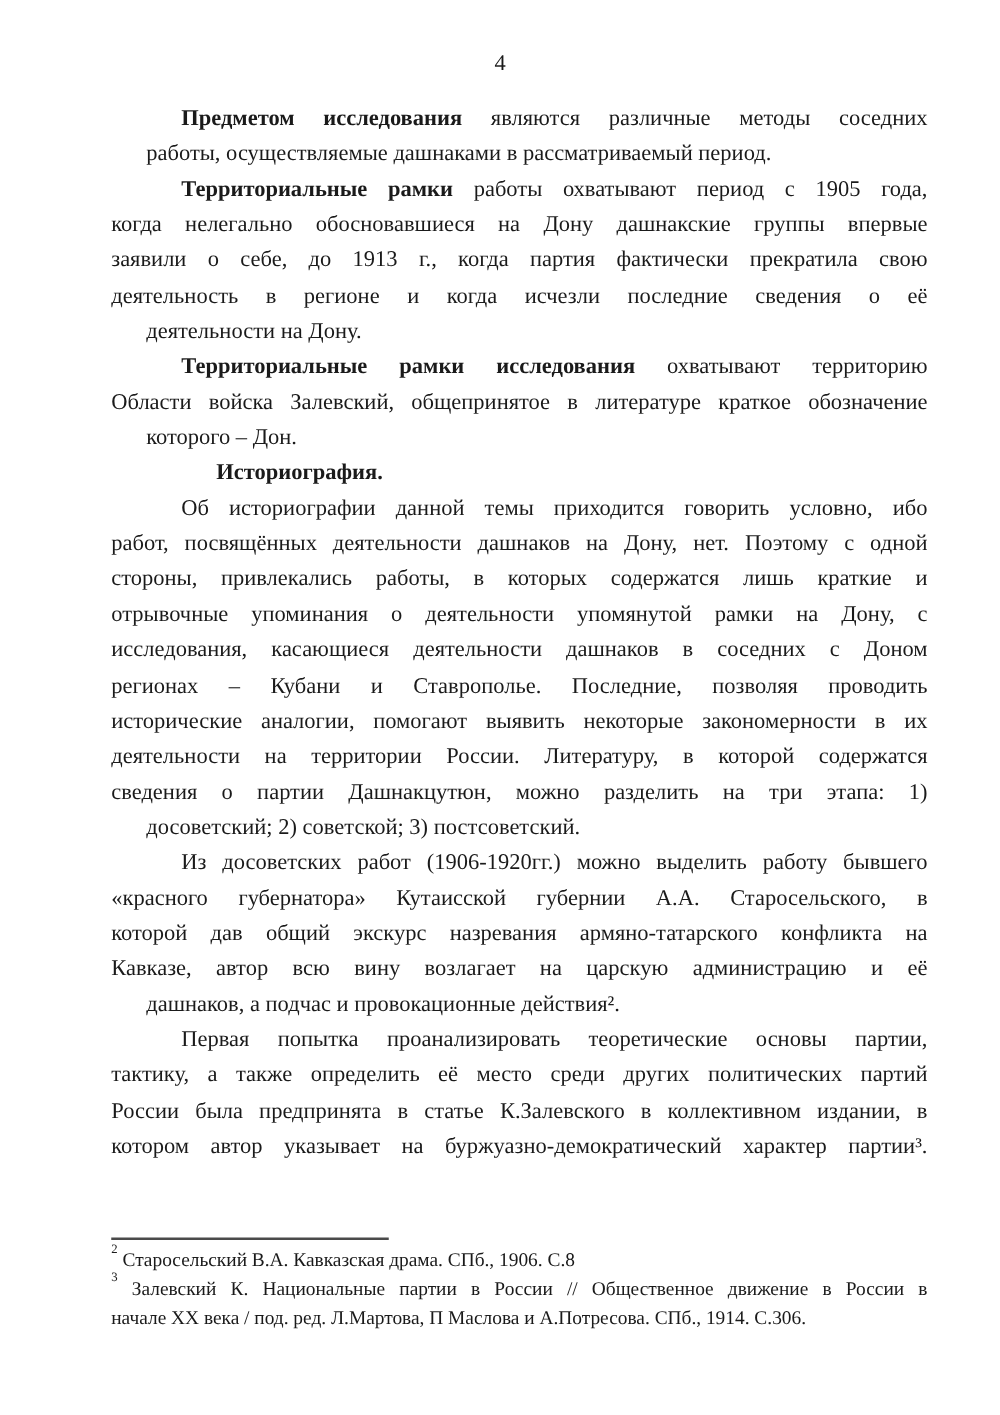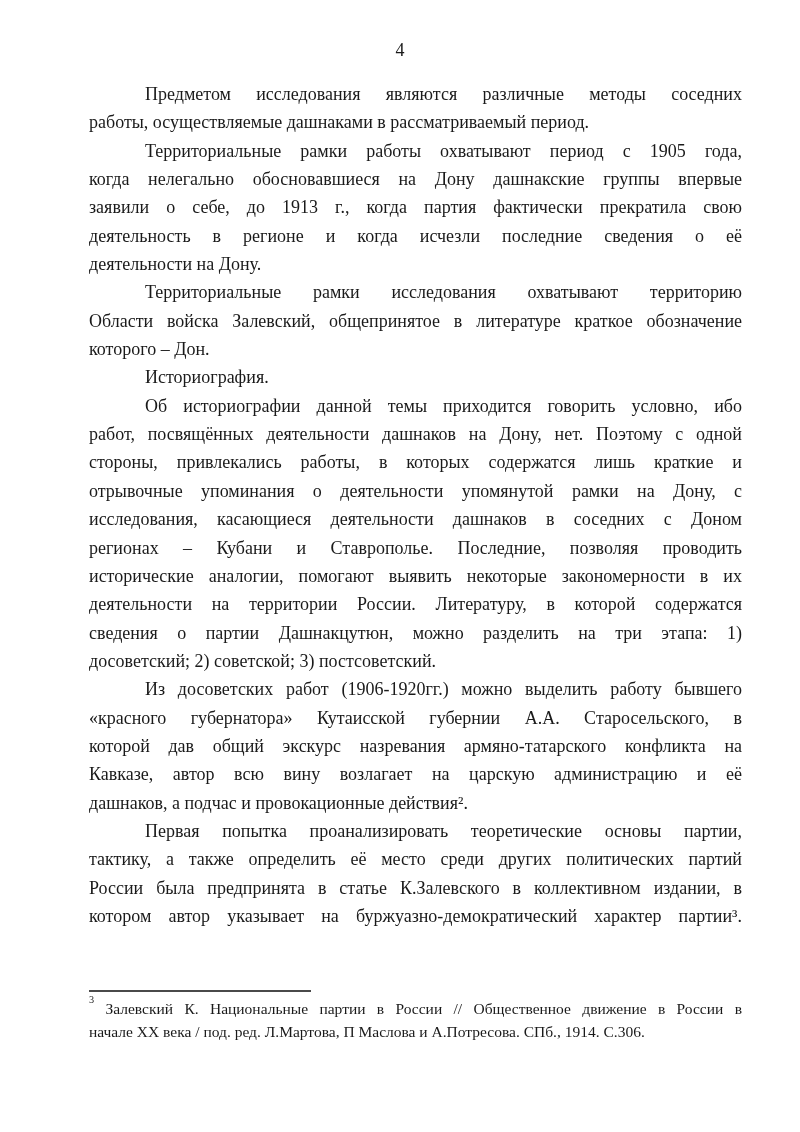--- a/index.html
+++ b/index.html
@@ -19,23 +19,23 @@
   .body-text{
     position:absolute;left:89px;top:80px;width:653px;
     font-size:18px;line-height:28.35px;
   }
   .line{
     text-align:justify;
     text-align-last:justify;
     min-height:28.35px;
     white-space:normal;
   }
-  .line.last{text-align-last:left;}
+  .line.last{text-align-last:left;margin-left:28px;}
   .line.first{text-indent:56px;}
-  .b{font-weight:normal;}
+  .b{font-weight:bold;}
   .fnsep{
     position:absolute;left:89px;top:990px;width:222px;
     border-top:2px solid #4a4a4a;height:0;
   }
   .footnotes{
     position:absolute;left:89px;top:997px;width:653px;
     font-size:15.5px;line-height:23px;
   }
   .fnline{text-align:justify;text-align-last:justify;min-height:23px;}
   .fnline.last{text-align-last:left;}
@@ -99,17 +99,18 @@
       <div class="line">тактику, а также определить её место среди других политических партий</div>
       <div class="line">России была предпринята в статье К.Залевского в коллективном издании, в</div>
       <div class="line">котором автор указывает на буржуазно-демократический характер партии³.</div>
     </div>
 
   </div>
 
   <div class="fnsep"></div>
 
   <div class="footnotes">
+    <div class="fnline last"><sup>2</sup><span> Старосельский В.А. Кавказская драма. СПб., 1906. С.8</span></div>
     <div class="fnline"><sup>3</sup><span>  Залевский К. Национальные партии в России // Общественное движение в России в</span></div>
     <div class="fnline last">начале XX века / под. ред. Л.Мартова, П Маслова и А.Потресова. СПб., 1914. С.306.</div>
   </div>
 
 </div>
 
 </body></html>

